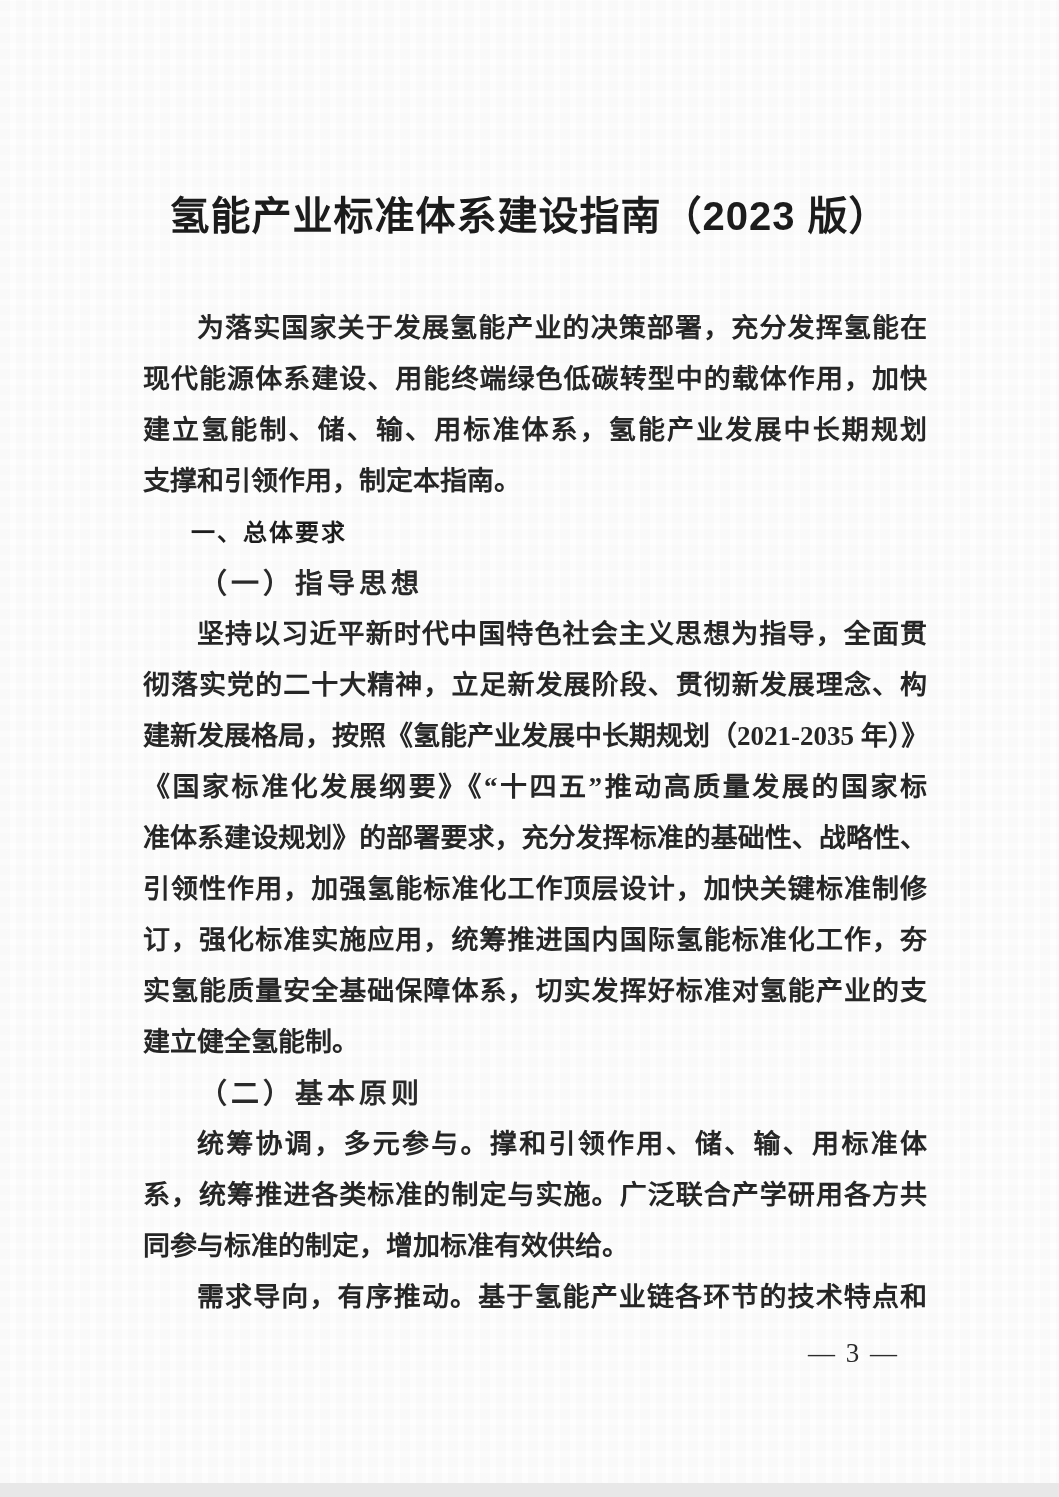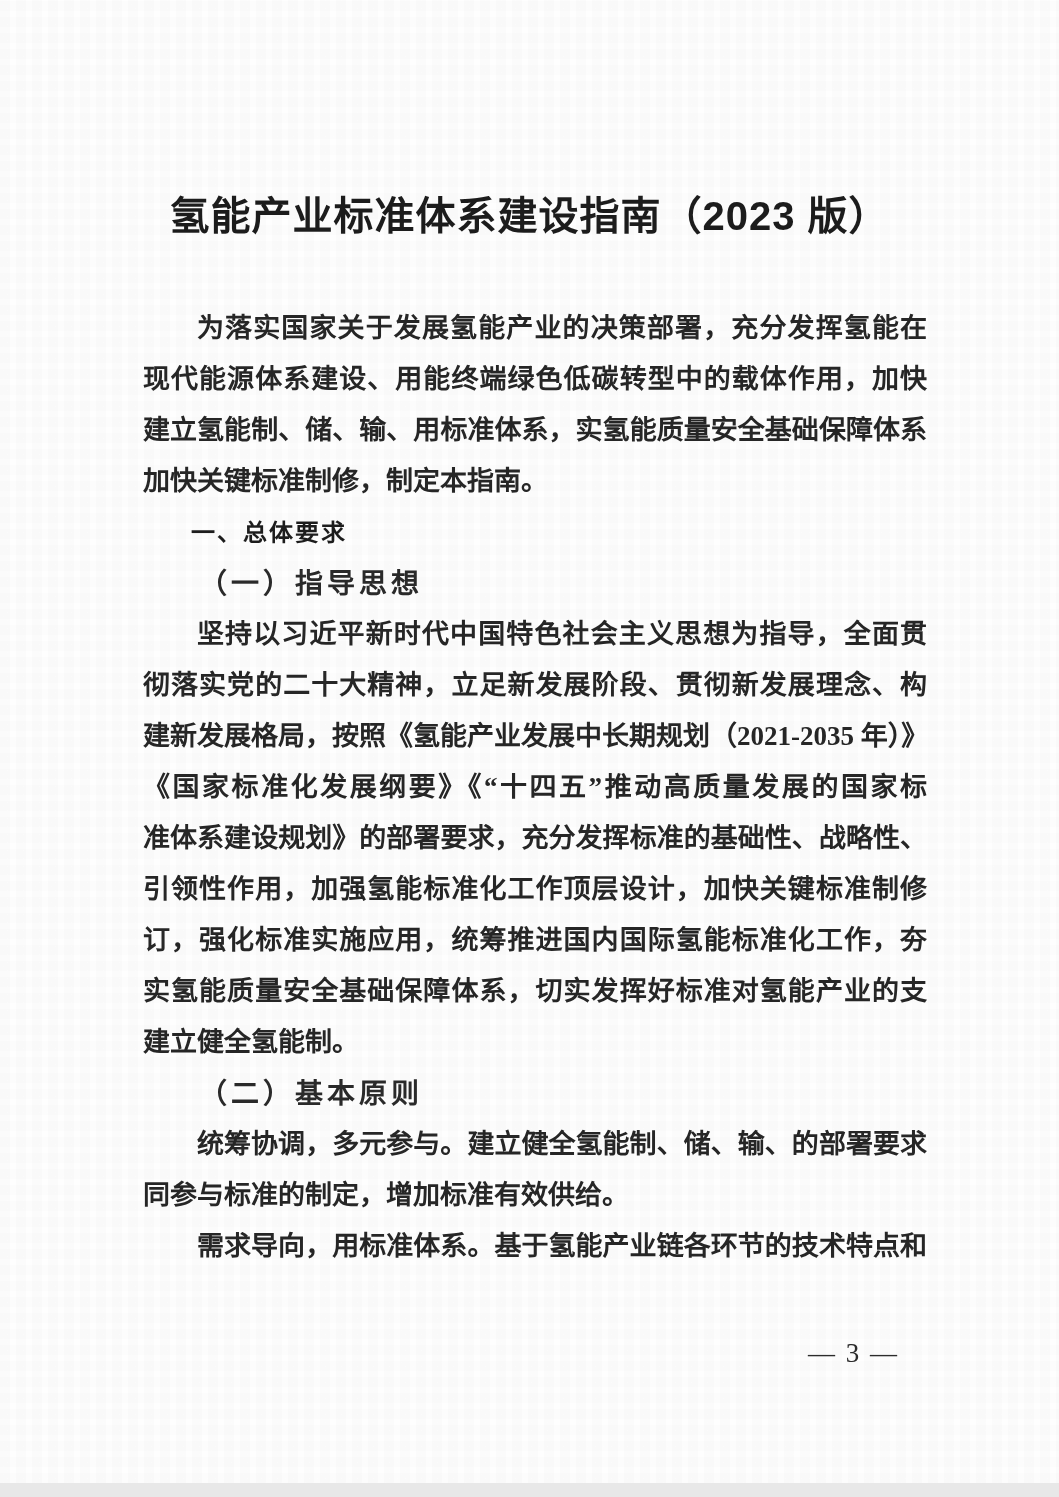--- a/index.html
+++ b/index.html
@@ -83,41 +83,42 @@
 <body>
 
 <div class="sheet">
 
   <h1 class="doc-title">氢能产业标准体系建设指南（2023 版）</h1>
 
   <div class="content">
 
     <div class="line fill indent">为落实国家关于发展氢能产业的决策部署，充分发挥氢能在</div>
     <div class="line fill">现代能源体系建设、用能终端绿色低碳转型中的载体作用，加快</div>
-    <div class="line fill">建立氢能制、储、输、用标准体系，实氢能质量安全基础保障体系</div>
-    <div class="line">加快关键标准制修，制定本指南。</div>
+    <div class="line fill">建立氢能制、储、输、用标准体系，氢能产业发展中长期规划</div>
+    <div class="line">支撑和引领作用，制定本指南。</div>
 
     <div class="line h1 indent">一、总体要求</div>
 
     <div class="line h2 indent">（一）指导思想</div>
 
     <div class="line fill indent">坚持以习近平新时代中国特色社会主义思想为指导，全面贯</div>
     <div class="line fill">彻落实党的二十大精神，立足新发展阶段、贯彻新发展理念、构</div>
     <div class="line fill">建新发展格局，按照《氢能产业发展中长期规划（2021-2035 年）》</div>
     <div class="line fill">《国家标准化发展纲要》《“十四五”推动高质量发展的国家标</div>
     <div class="line fill">准体系建设规划》的部署要求，充分发挥标准的基础性、战略性、</div>
     <div class="line fill">引领性作用，加强氢能标准化工作顶层设计，加快关键标准制修</div>
     <div class="line fill">订，强化标准实施应用，统筹推进国内国际氢能标准化工作，夯</div>
     <div class="line fill">实氢能质量安全基础保障体系，切实发挥好标准对氢能产业的支</div>
     <div class="line">建立健全氢能制。</div>
 
     <div class="line h2 indent">（二）基本原则</div>
 
-    <div class="line fill indent">统筹协调，多元参与。建立健全氢能制、储、输、的部署要求</div>
+    <div class="line fill indent">统筹协调，多元参与。撑和引领作用、储、输、用标准体</div>
+    <div class="line fill">系，统筹推进各类标准的制定与实施。广泛联合产学研用各方共</div>
     <div class="line">同参与标准的制定，增加标准有效供给。</div>
 
-    <div class="line fill indent">需求导向，用标准体系。基于氢能产业链各环节的技术特点和</div>
+    <div class="line fill indent">需求导向，有序推动。基于氢能产业链各环节的技术特点和</div>
 
   </div>
 
   <div class="page-number">— 3 —</div>
 
 </div>
 
 </body></html>

